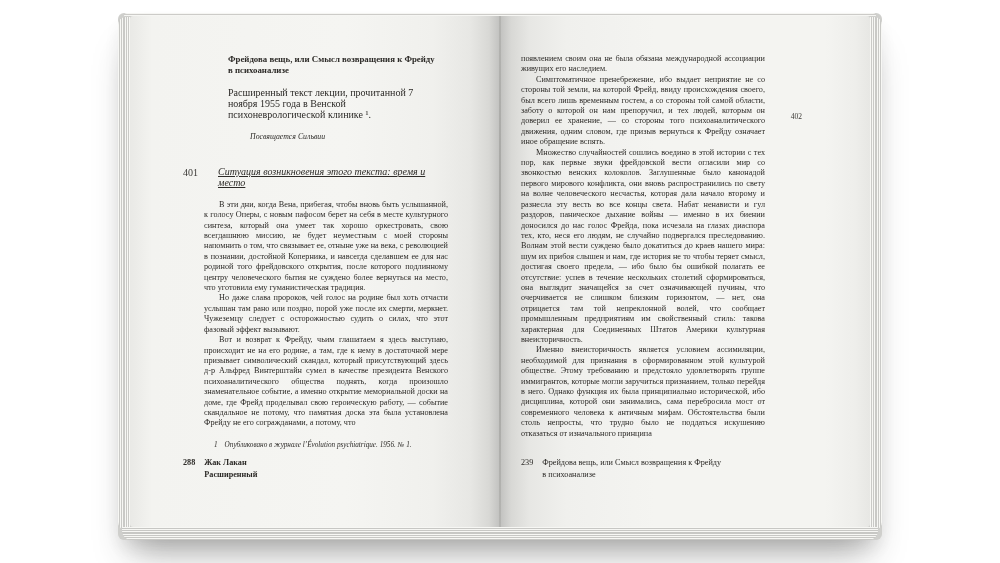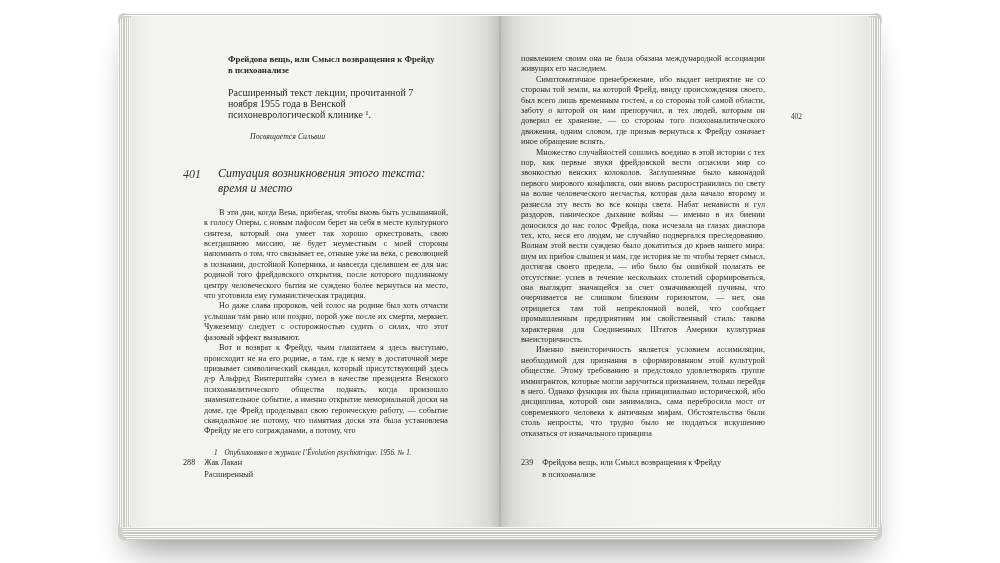--- a/index.html
+++ b/index.html
@@ -114,35 +114,35 @@
     font-size: 7.8px;
     font-style: italic;
   }
   .section-row {
     position: relative;
     margin-top: 25px;
   }
   .margin-num {
     position: absolute;
     left: -21px; top: 1px;
-    font-size: 12px;
+    font-size: 10px;
     color: #3b3936;
-    font-style: italic;
   }
   .margin-num-right {
     position: absolute;
     right: -37px; top: 30px;
     font-size: 7.5px;
     color: #3b3936;
     margin-top: 28px;
   }
   .section-title {
     margin: 0 0 12px 14px;
-    font-size: 12px;
+    font-size: 10px;
     font-style: italic;
+    text-decoration: underline;
   }
 
   .body {
     margin: 12px 0 0;
     font-size: 8.2px;
     line-height: 10.4px;
     text-align: justify;
   }
   .body + .body { margin-top: 0; }
   .indent { text-indent: 15px; }
@@ -157,21 +157,21 @@
   .fn-num { margin-right: 7px; }
 
   .footer {
     position: absolute;
     top: 441px;
     display: flex;
     gap: 9px;
     font-size: 8.2px;
     line-height: 11.6px;
   }
-  .footer-left  { left: 53px; }
+  .footer-left  { left: 53px; font-weight: bold; }
   .footer-right { left: 21px; }
   .runner span { display: block; }
 </style>
 </head>
 <body>
 
 <div class="scene">
   <div class="book">
     <div class="edge edge-top"></div>
     <div class="edge edge-left"></div>

